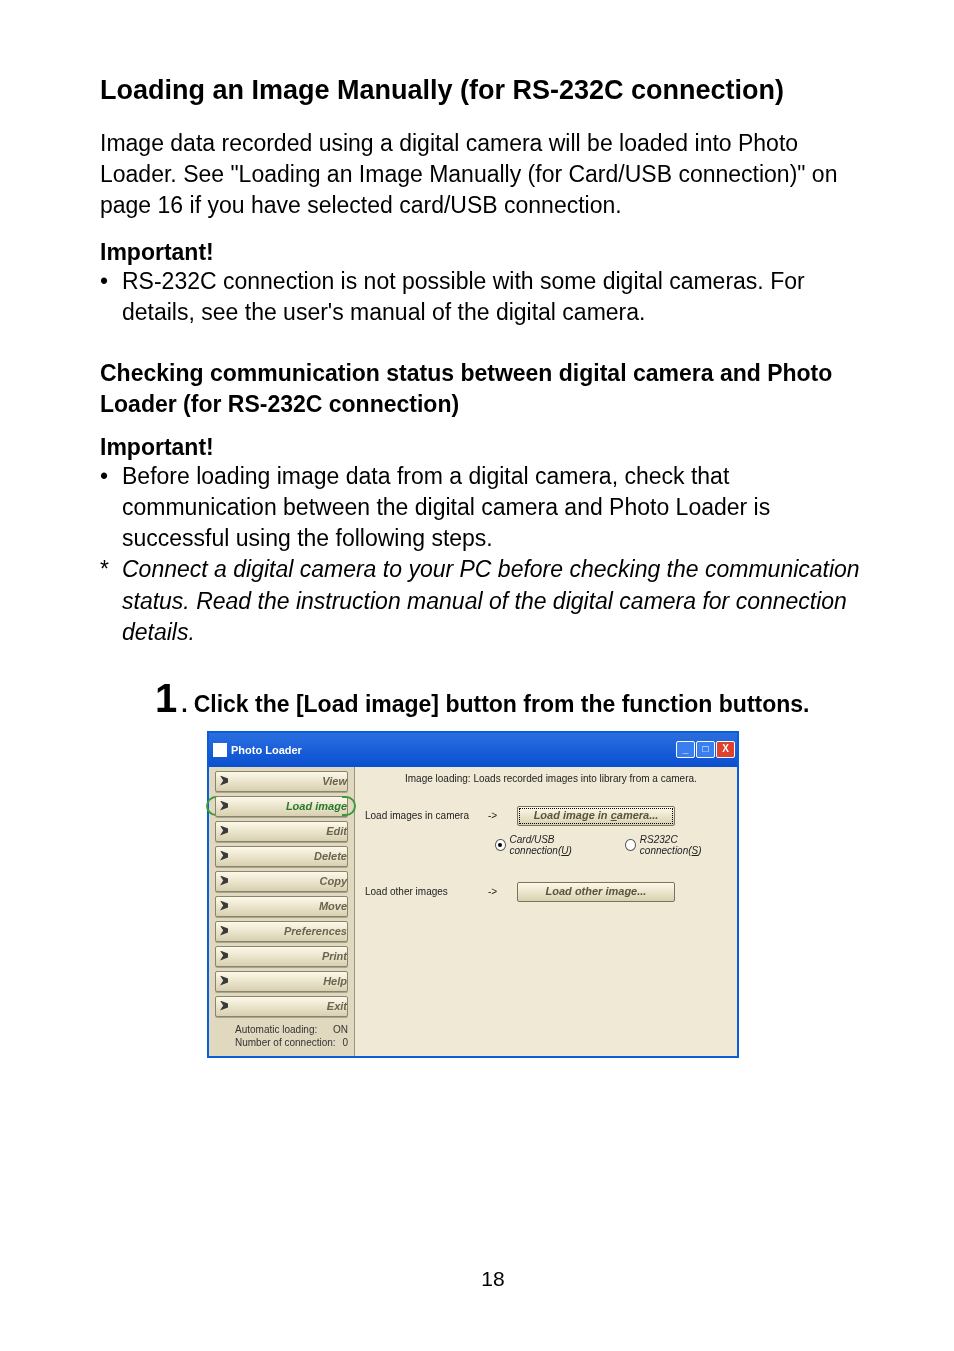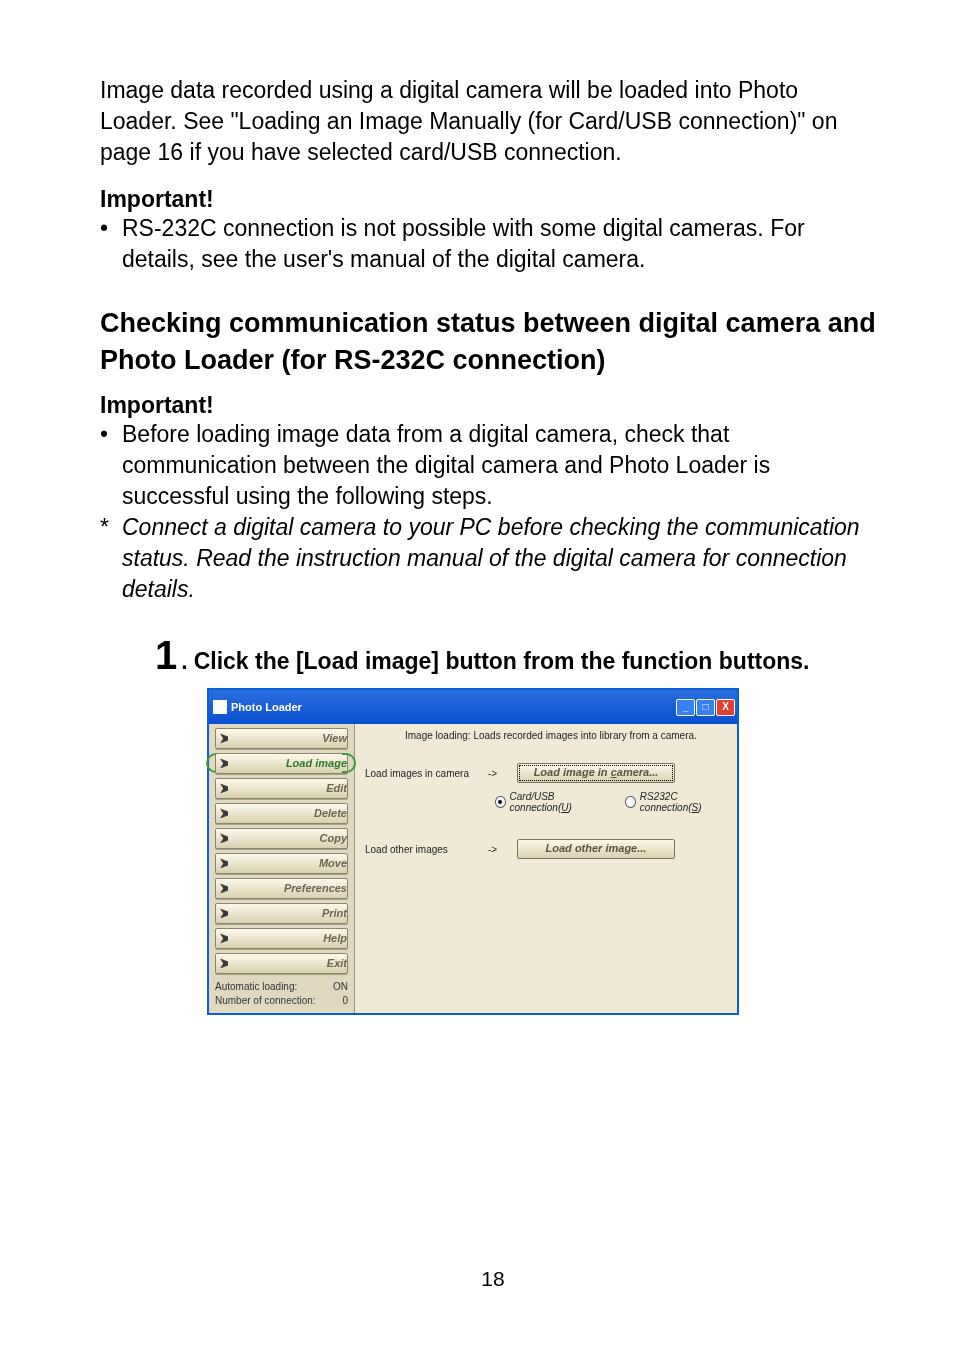--- a/index.html
+++ b/index.html
@@ -39,21 +39,21 @@
     width: 22px;
     flex-shrink: 0;
   }
   .bullet-row .txt {
     flex: 1;
   }
   .italic {
     font-style: italic;
   }
   .h2 {
-    font-size: 27px;
+    font-size: 23px;
     font-weight: bold;
     line-height: 1.35;
     margin-top: 30px;
     margin-bottom: 14px;
   }
   .step-row {
     display: flex;
     align-items: baseline;
     margin-top: 28px;
     margin-left: 55px;
@@ -170,21 +170,21 @@
     box-sizing: border-box;
   }
   .selection-ring .ring-left { left: -9px; border-right: none; border-radius: 10px 0 0 10px;}
   .selection-ring .ring-right { right: -8px; border-left: none; border-radius: 0 10px 10px 0;}
   .status-box {
     margin-top: 6px;
     font-size: 10px;
     color: #333;
     line-height: 1.35;
   }
-  .status-row { display: flex; justify-content: space-between; }
+  .status-row { display: flex; justify-content: space-between; margin-left: 20px; }
   .content-pane {
     flex: 1;
     padding: 6px 10px 40px 10px;
     box-sizing: border-box;
   }
   .desc-line {
     font-size: 10px;
     color: #222;
     margin-bottom: 22px;
     padding-left: 40px;
@@ -259,20 +259,21 @@
     width: 100%;
     text-align: center;
     font-size: 21px;
   }
   .u { text-decoration: underline; }
 </style>
 </head>
 <body>
 
 <div class="page">
+  <div class="h1">Loading an Image Manually (for RS-232C connection)</div>
 
   <div class="body-text">Image data recorded using a digital camera will be loaded into Photo Loader. See "Loading an Image Manually (for Card/USB connection)" on page 16 if you have selected card/USB connection.</div>
 
   <div class="important">Important!</div>
   <div class="bullet-row">
     <div class="mark">•</div>
     <div class="txt">RS-232C connection is not possible with some digital cameras. For details, see the user's manual of the digital camera.</div>
   </div>
 
   <div class="h2">Checking communication status between digital camera and Photo Loader (for RS-232C connection)</div>

